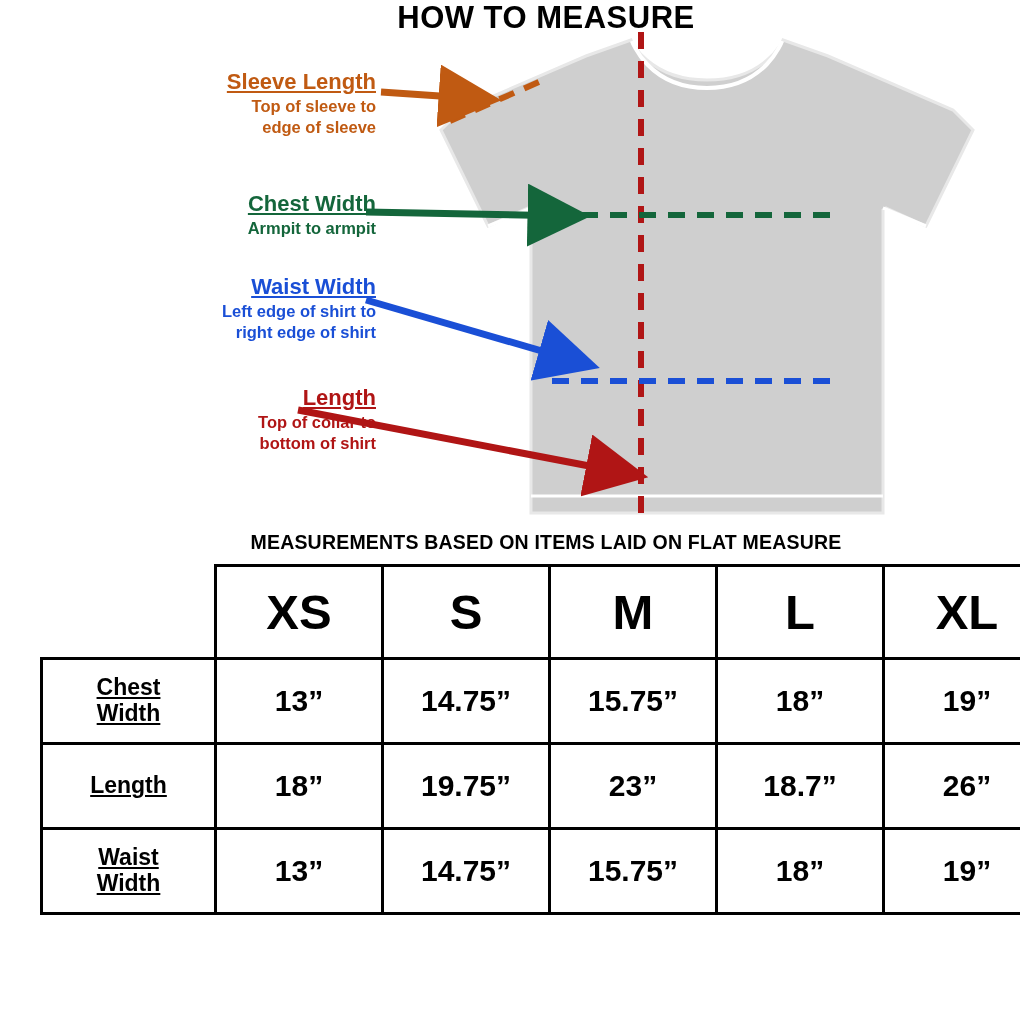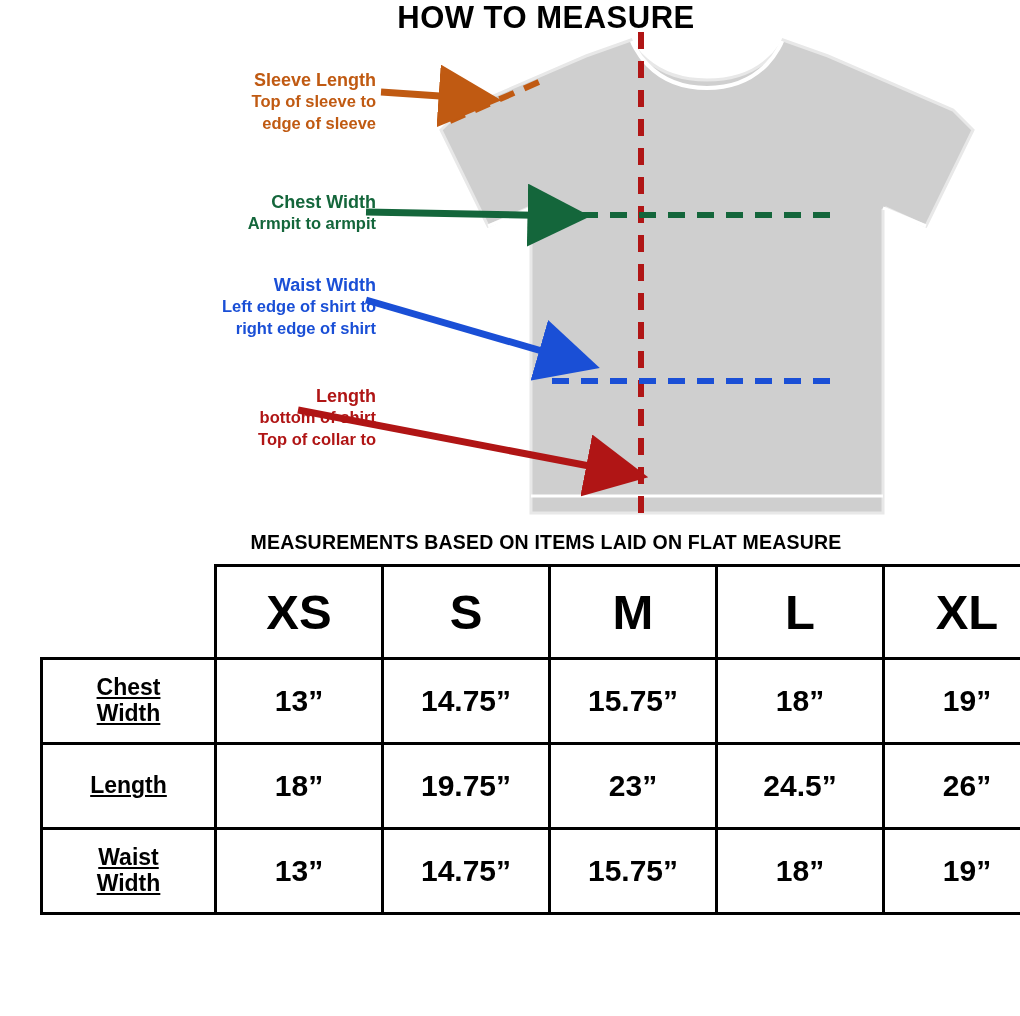--- a/index.html
+++ b/index.html
@@ -44,24 +44,25 @@
     left: 400px;
     top: 18px;
   }
 
   
   .callout {
     position: absolute;
     text-align: right;
   }
   .callout .head {
-    font-size: 18px;
+    font-size: 22px;
     font-weight: bold;
     line-height: 1.12;
     white-space: nowrap;
+    text-decoration: underline;
   }
   .callout .sub {
     font-size: 16.5px;
     font-weight: bold;
     line-height: 1.2;
     margin-top: 2px;
     text-align: right;
   }
 
   .c-sleeve { top: 70px; left: 40px; width: 300px; color: #c05a12; }
@@ -198,22 +199,22 @@
     </div>
 
     <div class="callout c-waist">
       <div class="head">Waist Width</div>
       <div class="sub">Left edge of shirt to</div>
       <div class="sub">right edge of shirt</div>
     </div>
 
     <div class="callout c-length">
       <div class="head">Length</div>
+      <div class="sub">Top of collar to</div>
       <div class="sub">bottom of shirt</div>
-      <div class="sub">Top of collar to</div>
     </div>
   </div>
 
   <div class="measure-note">MEASUREMENTS BASED ON ITEMS LAID ON FLAT MEASURE</div>
 
   <div class="table-wrap">
     <table class="size-table">
       <thead>
         <tr>
           <th class="hdr-corner"></th>
@@ -236,21 +237,21 @@
           <td class="val-cell">18”</td>
           <td class="val-cell">19”</td>
         </tr>
         <tr>
           <td class="row-label">
             <div>Length</div>
           </td>
           <td class="val-cell">18”</td>
           <td class="val-cell">19.75”</td>
           <td class="val-cell">23”</td>
-          <td class="val-cell">24.5”</td>
+          <td class="val-cell">18.7”</td>
           <td class="val-cell">26”</td>
         </tr>
         <tr>
           <td class="row-label">
             <div>Waist</div>
             <div>Width</div>
           </td>
           <td class="val-cell">13”</td>
           <td class="val-cell">14.75”</td>
           <td class="val-cell">15.75”</td>

